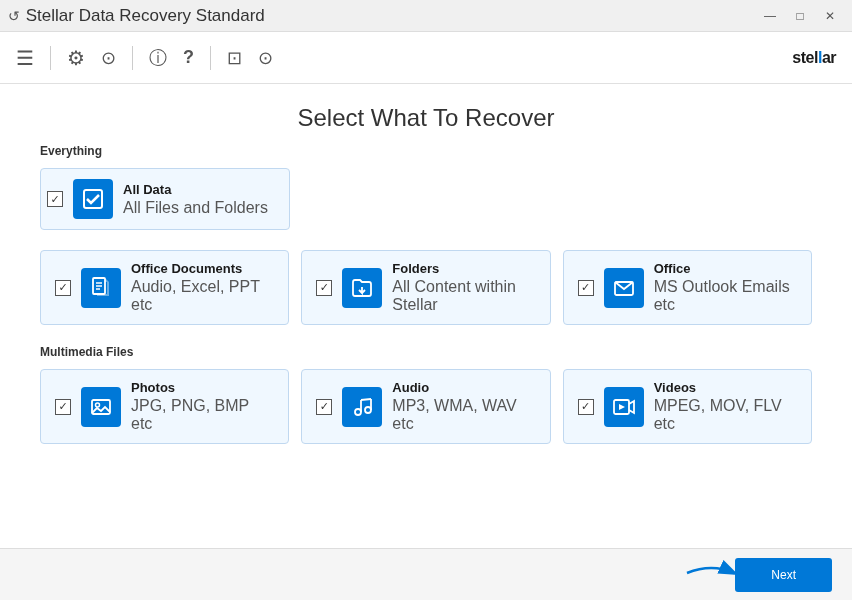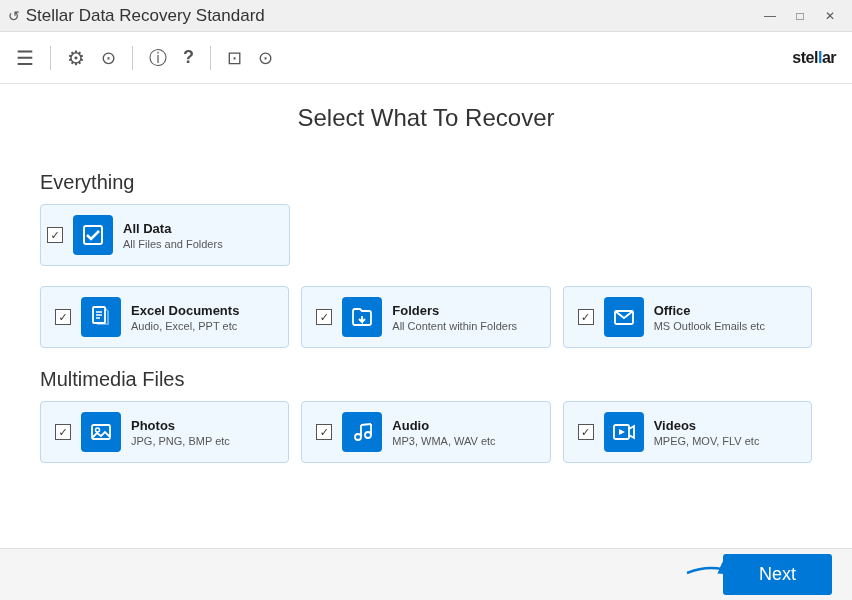--- a/index.html
+++ b/index.html
@@ -92,32 +92,32 @@
     .main-content {
       flex: 1;
       padding: 20px 40px;
       overflow: hidden;
     }
     .page-title {
       font-size: 24px;
       font-weight: 400;
       color: #333;
       text-align: center;
-      margin-bottom: 39px;
+      margin-bottom: 12px;
     }
 
     
     .section {
       margin-bottom: 20px;
     }
     .section-label {
-      font-size: 20px;
+      font-size: 12px;
       color: #333;
       margin-bottom: 10px;
-      font-weight: 400;
+      font-weight: 700;
     }
     .cards-row {
       display: flex;
       gap: 12px;
     }
 
     
     .card {
       display: flex;
       align-items: center;
@@ -170,21 +170,21 @@
     .card-text {
       display: flex;
       flex-direction: column;
     }
     .card-title {
       font-size: 13px;
       font-weight: 600;
       color: #1a1a1a;
     }
     .card-subtitle {
-      font-size: 11px;
+      font-size: 16px;
       color: #555;
       margin-top: 2px;
     }
 
     
     .footer {
       height: 52px;
       background: #f5f5f5;
       border-top: 1px solid #ddd;
       display: flex;
@@ -200,21 +200,21 @@
       right: 110px;
       top: 50%;
       transform: translateY(-50%);
     }
     .next-btn {
       background: #0078d7;
       color: #fff;
       border: none;
       border-radius: 3px;
       padding: 10px 36px;
-      font-size: 18px;
+      font-size: 12px;
       cursor: pointer;
       font-family: inherit;
     }
   </style>
 </head>
 <body>
 
 <div class="title-bar">
   <div class="title-bar-left">
     <span class="title-bar-icon">↺</span>
@@ -275,37 +275,37 @@
         <div class="card-icon-box">
           <svg width="24" height="24" viewBox="0 0 24 24">
             <rect x="4" y="2" width="12" height="16" rx="1" fill="none" stroke="white" stroke-width="1.8"></rect>
             <line x1="7" y1="7" x2="13" y2="7" stroke="white" stroke-width="1.5"></line>
             <line x1="7" y1="10" x2="13" y2="10" stroke="white" stroke-width="1.5"></line>
             <line x1="7" y1="13" x2="11" y2="13" stroke="white" stroke-width="1.5"></line>
             <polygon points="16,2 20,6 20,20 8,20 8,18 18,18 18,6 16,6" fill="white" opacity="0.4"></polygon>
           </svg>
         </div>
         <div class="card-text">
-          <span class="card-title">Excel Documents</span>
+          <span class="card-title">Office Documents</span>
           <span class="card-subtitle">Audio, Excel, PPT etc</span>
         </div>
       </div>
 
       <div class="card">
         <div class="card-checkbox checked"></div>
         <div class="card-icon-box">
           <svg width="24" height="24" viewBox="0 0 24 24">
             <path d="M3 6 Q3 4 5 4 L10 4 L12 6 L19 6 Q21 6 21 8 L21 18 Q21 20 19 20 L5 20 Q3 20 3 18 Z" fill="none" stroke="white" stroke-width="1.8"></path>
             <polyline points="12,11 12,17 9,14" fill="none" stroke="white" stroke-width="1.8"></polyline>
             <line x1="12" y1="17" x2="15" y2="14" stroke="white" stroke-width="1.8"></line>
           </svg>
         </div>
         <div class="card-text">
           <span class="card-title">Folders</span>
-          <span class="card-subtitle">All Content within Folders</span>
+          <span class="card-subtitle">All Content within Stellar</span>
         </div>
       </div>
 
       <div class="card">
         <div class="card-checkbox checked"></div>
         <div class="card-icon-box">
           <svg width="24" height="24" viewBox="0 0 24 24">
             <rect x="3" y="6" width="18" height="13" rx="1.5" fill="none" stroke="white" stroke-width="1.8"></rect>
             <polyline points="3,6 12,13 21,6" fill="none" stroke="white" stroke-width="1.8"></polyline>
           </svg>

